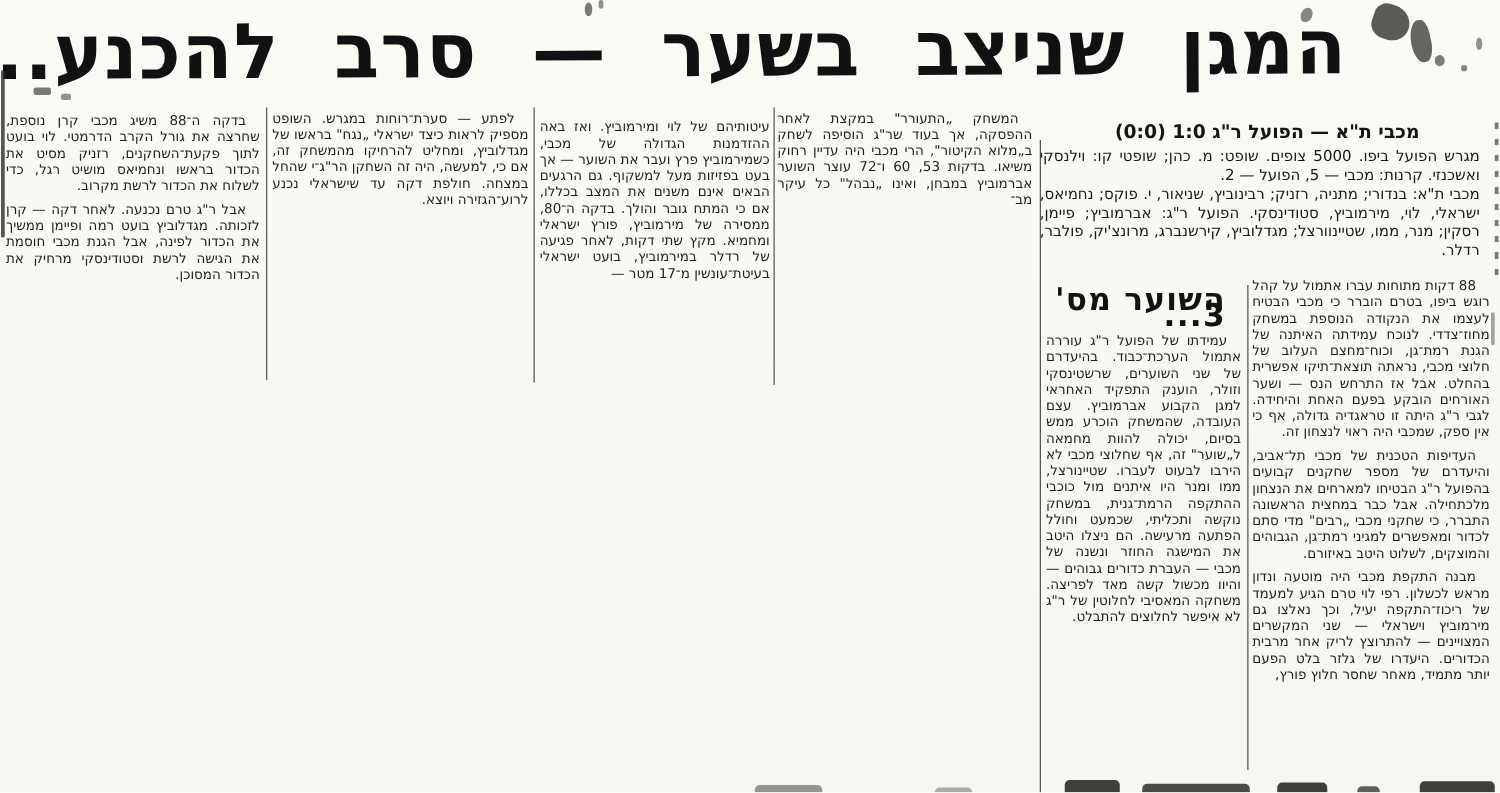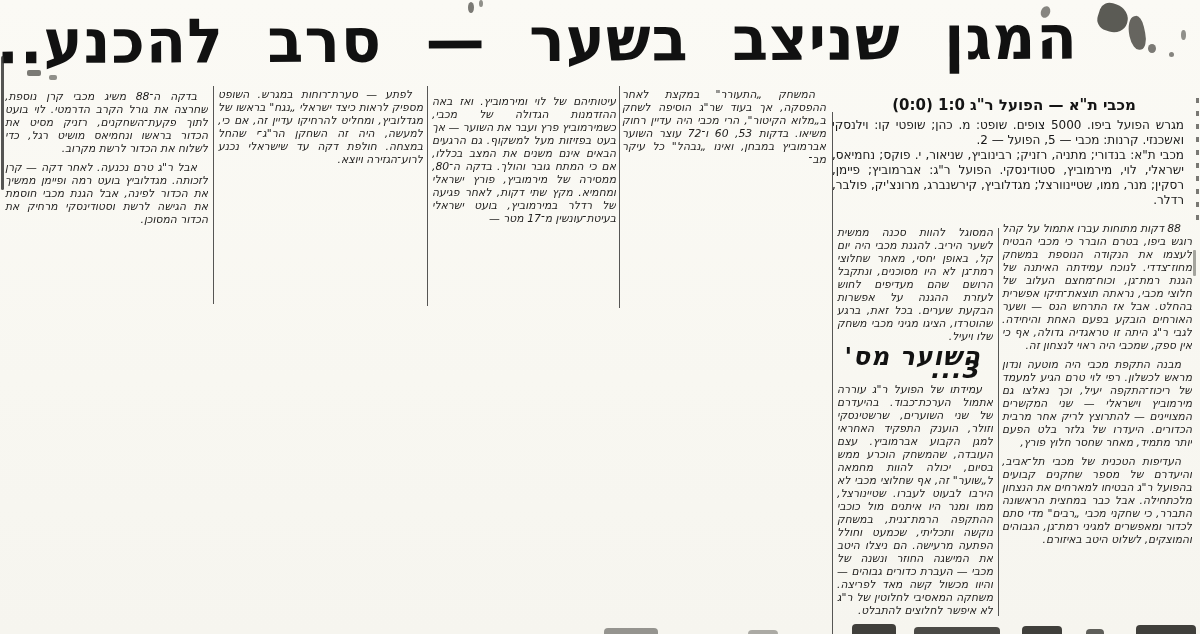--- a/index.html
+++ b/index.html
@@ -27,21 +27,21 @@
   }
   .match-header {
     position:absolute; top:118px; right:16px; width:352px; height:106px;
     font-size:12px; font-weight:normal; line-height:15px;
     text-align:justify; overflow:hidden; color:#171717;
   }
   .match-header p { margin:0; }
   .body-col {
     position:absolute;
     font-size:10.8px; line-height:13px;
-    text-align:justify; overflow:hidden; color:#1e1d1c;font-style:italic;
+    text-align:justify; overflow:hidden; color:#1e1d1c;
   }
   .body-col p { margin:0 0 6px 0; text-indent:11px; }
   .body-col p.cont { text-indent:0; }
   .col-right  { top:222px; right:8px;   width:190px; height:392px; }
   .col-second { top:226px; right:207px; width:156px; height:394px; }
   .col-third  { top:88px;  right:374px; width:204px; height:220px; }
   .col-fourth { top:95px;  right:584px; width:184px; height:218px; }
   .col-fifth  { top:88px;  right:777px; width:205px; height:216px; }
   .col-sixth  { top:90px;  right:992px; width:203px; height:212px; }
   .subhead {
@@ -72,41 +72,40 @@
 
   <div class="score-line">מכבי ת"א — הפועל ר"ג 1:0 (0:0)</div>
 
   <div class="match-header">
     <p>מגרש הפועל ביפו. 5000 צופים. שופט: מ. כהן; שופטי קו: וילנסקי ואשכנזי. קרנות: מכבי — 5, הפועל — 2.</p>
     <p>מכבי ת"א: בנדורי; מתניה, רזניק; רבינוביץ, שניאור, י. פוקס; נחמיאס, ישראלי, לוי, מירמוביץ, סטודינסקי. הפועל ר"ג: אברמוביץ; פיימן, רסקין; מנר, ממו, שטיינוורצל; מגדלוביץ, קירשנברג, מרונצ'יק, פולבר, רדלר.</p>
   </div>
 
   <div class="body-col col-right">
     <p>88 דקות מתוחות עברו אתמול על קהל רוגש ביפו, בטרם הוברר כי מכבי הבטיח לעצמו את הנקודה הנוספת במשחק מחוז־צדדי. לנוכח עמידתה האיתנה של הגנת רמת־גן, וכוח־מחצם העלוב של חלוצי מכבי, נראתה תוצאת־תיקו אפשרית בהחלט. אבל אז התרחש הנס — ושער האורחים הובקע בפעם האחת והיחידה. לגבי ר"ג היתה זו טראגדיה גדולה, אף כי אין ספק, שמכבי היה ראוי לנצחון זה.</p>
+    <p>העדיפות הטכנית של מכבי תל־אביב, והיעדרם של מספר שחקנים קבועים בהפועל ר"ג הבטיחו למארחים את הנצחון מלכתחילה. אבל כבר במחצית הראשונה התברר, כי שחקני מכבי „רבים" מדי סתם לכדור ומאפשרים למגיני רמת־גן, הגבוהים והמוצקים, לשלוט היטב באיזורם.</p>
     <p>מבנה התקפת מכבי היה מוטעה ונדון מראש לכשלון. רפי לוי טרם הגיע למעמד של ריכוז־התקפה יעיל, וכך נאלצו גם מירמוביץ וישראלי — שני המקשרים המצויינים — להתרוצץ לריק אחר מרבית הכדורים. היעדרו של גלזר בלט הפעם יותר מתמיד, מאחר שחסר חלוץ פורץ,</p>
-    <p>העדיפות הטכנית של מכבי תל־אביב, והיעדרם של מספר שחקנים קבועים בהפועל ר"ג הבטיחו למארחים את הנצחון מלכתחילה. אבל כבר במחצית הראשונה התברר, כי שחקני מכבי „רבים" מדי סתם לכדור ומאפשרים למגיני רמת־גן, הגבוהים והמוצקים, לשלוט היטב באיזורם.</p>
   </div>
 
   <div class="body-col col-second">
-    <p class="cont">המסוגל להוות סכנה ממשית לשער היריב. להגנת מכבי היה יום קל, באופן יחסי, מאחר שחלוצי רמת־גן לא היו מסוכנים, ונתקבל הרושם שהם מעדיפים לחוש לעזרת ההגנה על אפשרות הבקעת שערים. בכל זאת, ברגע שהוטרדו, הציגו מגיני מכבי משחק שלו ויעיל.</p>
     <div class="subhead">השוער מס' 3...</div>
     <p>עמידתו של הפועל ר"ג עוררה אתמול הערכת־כבוד. בהיעדרם של שני השוערים, שרשטינסקי וזולר, הוענק התפקיד האחראי למגן הקבוע אברמוביץ. עצם העובדה, שהמשחק הוכרע ממש בסיום, יכולה להוות מחמאה ל„שוער" זה, אף שחלוצי מכבי לא הירבו לבעוט לעברו. שטיינורצל, ממו ומנר היו איתנים מול כוכבי ההתקפה הרמת־גנית, במשחק נוקשה ותכליתי, שכמעט וחולל הפתעה מרעישה. הם ניצלו היטב את המישגה החוזר ונשנה של מכבי — העברת כדורים גבוהים — והיוו מכשול קשה מאד לפריצה. משחקה המאסיבי לחלוטין של ר"ג לא איפשר לחלוצים להתבלט.</p>
 
   </div>
 
   <div class="body-col col-third">
     <p>המשחק „התעורר" במקצת לאחר ההפסקה, אך בעוד שר"ג הוסיפה לשחק ב„מלוא הקיטור", הרי מכבי היה עדיין רחוק משיאו. בדקות 53, 60 ו־72 עוצר השוער אברמוביץ במבחן, ואינו „נבהל" כל עיקר מב־</p>
   </div>
 
   <div class="body-col col-fourth">
     <p class="cont">עיטותיהם של לוי ומירמוביץ. ואז באה ההזדמנות הגדולה של מכבי, כשמירמוביץ פרץ ועבר את השוער — אך בעט בפזיזות מעל למשקוף. גם הרגעים הבאים אינם משנים את המצב בכללו, אם כי המתח גובר והולך. בדקה ה־80, ממסירה של מירמוביץ, פורץ ישראלי ומחמיא. מקץ שתי דקות, לאחר פגיעה של רדלר במירמוביץ, בועט ישראלי בעיטת־עונשין מ־17 מטר —</p>
   </div>
 
   <div class="body-col col-fifth">
-    <p>לפתע — סערת־רוחות במגרש. השופט מספיק לראות כיצד ישראלי „נגח" בראשו של מגדלוביץ, ומחליט להרחיקו עדיין זה, אם כי, למעשה, היה זה השחקן הר"ג־י שהחל במצחה. חולפת דקה עד שישראלי נכנע לרוע־הגזירה ויוצא.</p>
+    <p>לפתע — סערת־רוחות במגרש. השופט מספיק לראות כיצד ישראלי „נגח" בראשו של מגדלוביץ, ומחליט להרחיקו מהמשחק זה, אם כי, למעשה, היה זה השחקן הר"ג־י שהחל במצחה. חולפת דקה עד שישראלי נכנע לרוע־הגזירה ויוצא.</p>
   </div>
 
   <div class="body-col col-sixth">
     <p>בדקה ה־88 משיג מכבי קרן נוספת, שחרצה את גורל הקרב הדרמטי. לוי בועט לתוך פקעת־השחקנים, רזניק מסיט את הכדור בראשו ונחמיאס מושיט רגל, כדי לשלוח את הכדור לרשת מקרוב.</p>
     <p>אבל ר"ג טרם נכנעה. לאחר דקה — קרן לזכותה. מגדלוביץ בועט רמה ופיימן ממשיך את הכדור לפינה, אבל הגנת מכבי חוסמת את הגישה לרשת וסטודינסקי מרחיק את הכדור המסוכן.</p>
   </div>
 
   <div class="vrule rule-a"></div>
   <div class="vrule rule-b"></div>
   <div class="vrule rule-c"></div>

